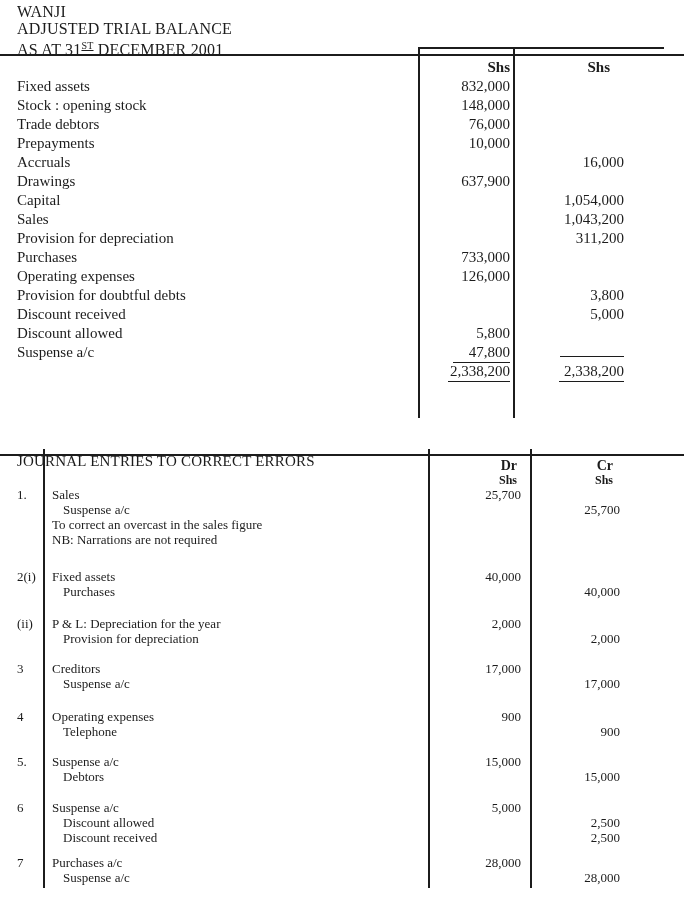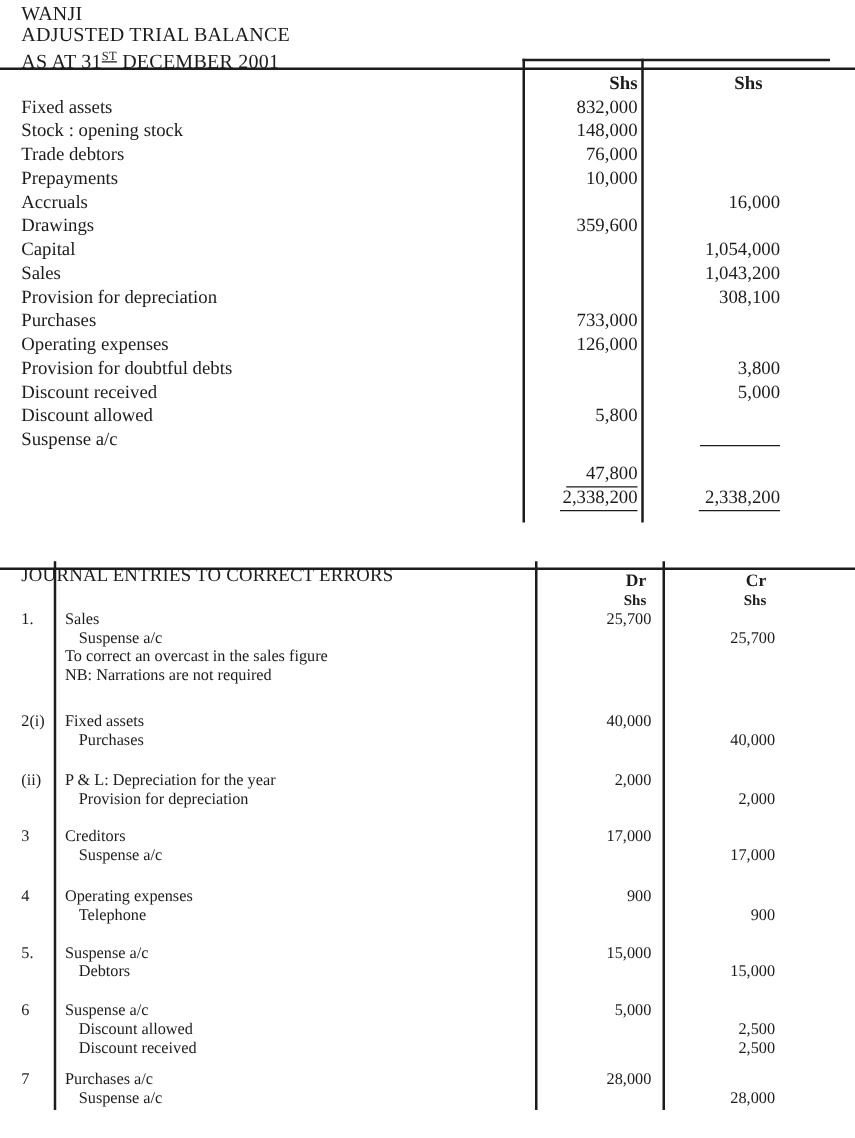--- a/index.html
+++ b/index.html
@@ -16,21 +16,21 @@
   .h-line sup { font-size:10px; vertical-align:super; text-decoration:underline;text-align:center; }
 
   
   .tb-rows { position:absolute; left:0; top:58px; width:684px; }
   .tb-row { position:relative; height:19px; font-size:15px; line-height:19px; }
   .tb-label { position:absolute; left:17px; white-space:nowrap; }
   .tb-debit  { position:absolute; left:422px; width:88px;  text-align:right; white-space:nowrap; }
   .tb-credit { position:absolute; left:516px; width:108px; text-align:right; white-space:nowrap; }
   .tb-head .tb-debit, .tb-head .tb-credit { font-weight:bold; }
   .tb-head .tb-credit { padding-right:14px; }
-  .uline { display:inline-block; text-align:right; border-bottom:1.5px solid #1c1c1c;margin-top:27px; }
+  .uline { display:inline-block; text-align:right; border-bottom:1.5px solid #1c1c1c; }
   .uline.w-d { min-width:57px; }
   .uline.w-t1 { min-width:62px; }
   .uline.w-t2 { min-width:65px; }
   .uline-blank { display:inline-block; width:64px; height:14px; border-bottom:1.5px solid #1c1c1c; }
 
   
   .j-title { position:absolute; left:17px; top:453px; font-size:15px; letter-spacing:.2px; }
   .j-head { position:absolute; font-weight:bold; text-align:right; line-height:15px;padding-left:44px; }
   .j-head .unit { font-size:12px; }
   .j-head .drcr { font-size:14px; }
@@ -82,37 +82,37 @@
         <span class="tb-debit">10,000</span>
         <span class="tb-credit"></span>
       </div>
     <div class="tb-row">
         <span class="tb-label">Accruals</span>
         <span class="tb-debit"></span>
         <span class="tb-credit">16,000</span>
       </div>
     <div class="tb-row">
         <span class="tb-label">Drawings</span>
-        <span class="tb-debit">359,600</span>
+        <span class="tb-debit">637,900</span>
         <span class="tb-credit"></span>
       </div>
     <div class="tb-row">
         <span class="tb-label">Capital</span>
         <span class="tb-debit"></span>
         <span class="tb-credit">1,054,000</span>
       </div>
     <div class="tb-row">
         <span class="tb-label">Sales</span>
         <span class="tb-debit"></span>
         <span class="tb-credit">1,043,200</span>
       </div>
     <div class="tb-row">
         <span class="tb-label">Provision for depreciation</span>
         <span class="tb-debit"></span>
-        <span class="tb-credit">308,100</span>
+        <span class="tb-credit">311,200</span>
       </div>
     <div class="tb-row">
         <span class="tb-label">Purchases</span>
         <span class="tb-debit">733,000</span>
         <span class="tb-credit"></span>
       </div>
     <div class="tb-row">
         <span class="tb-label">Operating expenses</span>
         <span class="tb-debit">126,000</span>
         <span class="tb-credit"></span>

